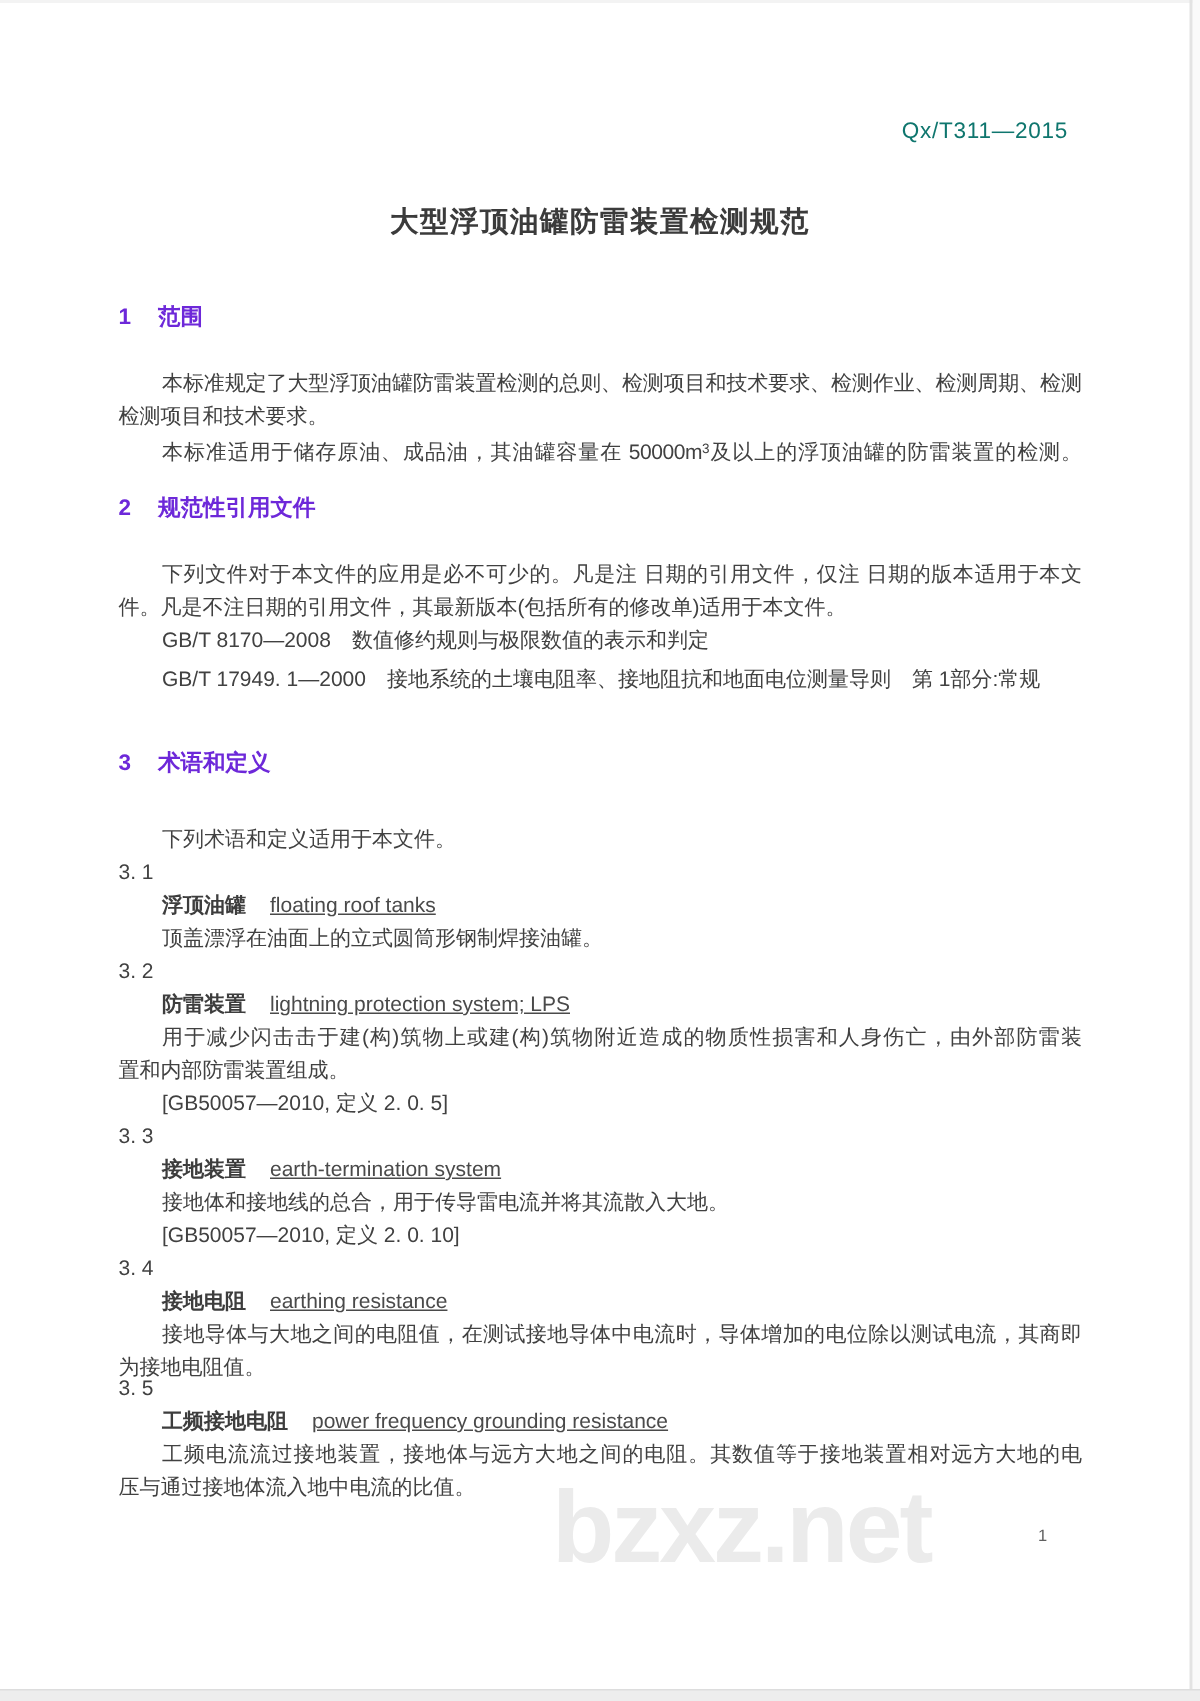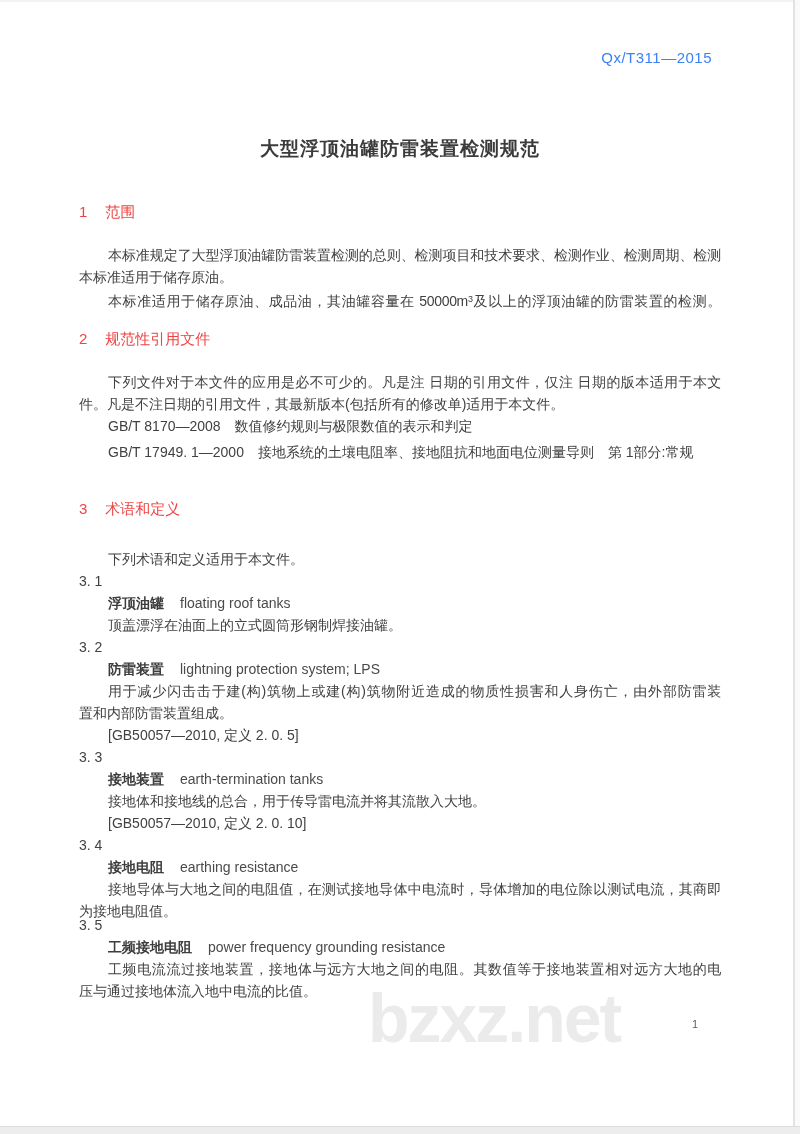--- a/index.html
+++ b/index.html
@@ -4,47 +4,47 @@
 <style>
   html,body { margin:0; padding:0; }
   body {
     width:800px; height:1134px; position:relative; overflow:hidden;
     background:#ffffff; color:#404040;
     font-family:"Liberation Sans","DejaVu Sans",sans-serif;
   }
   .abs { position:absolute; }
 
   .doc-code {
-    top:48px; right:88px; font-size:15px; line-height:20px;
-    color:#3b82f6; letter-spacing:0.5px;
+    top:78px; right:88px; font-size:15px; line-height:20px;
+    color:#0f766e; letter-spacing:0.5px;
   }
   .doc-title {
     top:134px; left:79px; width:642px; text-align:center;
     font-size:19px; line-height:30px; font-weight:bold;
     color:#3b3b3b; letter-spacing:1px;
   }
 
   .sec { left:79px; width:642px; font-size:14px; line-height:22px; color:#414141; }
   #sec-scope { top:201px; }
   #sec-refs  { top:328px; }
   #sec-terms { top:498px; }
 
-  .sec-h { font-size:15px; font-weight:normal; color:#ef4444; line-height:22px; }
+  .sec-h { font-size:15px; font-weight:bold; color:#6d28d9; line-height:22px; }
   .sec-h .num { display:inline-block; margin-right:18px; }
 
   .line { white-space:nowrap; width:642px; box-sizing:border-box; }
   .ind  { padding-left:29px; }
   .j    { white-space:normal; text-align:justify; text-align-last:justify; letter-spacing:-0.3px; }
   .mt   { margin-top:21px; }
   .mt2  { margin-top:28px; }
   .mt3  { margin-top:4px; }
   .pull { margin-top:-8px; }
 
   .term-zh { font-weight:bold; color:#3d3d3d; }
-  .term-en { font-weight:normal; color:#4a4a4a; margin-left:16px; }
+  .term-en { font-weight:normal; color:#4a4a4a; margin-left:16px;text-decoration:underline; }
   .sup { font-size:9px; vertical-align:4px; }
 
   .watermark {
     left:368px; top:976px; font-size:68px; line-height:84px; font-weight:bold;
     color:#ebebeb; letter-spacing:-2px; z-index:1;
   }
   .page-num { left:692px; top:1018px; font-size:11px; color:#5f5f5f; z-index:3; }
 
   .edge-top        { left:0; top:0; width:800px; height:2px; background:#f3f3f3; }
   .edge-right-line { left:793px; top:0; width:2px; height:1134px; background:#e3e3e3; }
@@ -58,21 +58,21 @@
 
 <div class="abs doc-code">Qx/T311—2015</div>
 
 <div class="abs doc-title">大型浮顶油罐防雷装置检测规范</div>
 
 <div class="abs sec" id="sec-scope">
   <div class="sec-h">
     <span class="num">1</span><span>范围</span>
   </div>
   <div class="line ind j mt">本标准规定了大型浮顶油罐防雷装置检测的总则、检测项目和技术要求、检测作业、检测周期、检测</div>
-  <div class="line">本标准适用于储存原油。</div>
+  <div class="line">检测项目和技术要求。</div>
   <div class="line ind j"><span>本标准适用于储存原油、成品油，其油罐容量在 50000m</span><span class="sup">3</span><span>及以上的浮顶油罐的防雷装置的检测。</span></div>
 </div>
 
 <div class="abs sec" id="sec-refs">
   <div class="sec-h">
     <span class="num">2</span><span>规范性引用文件</span>
   </div>
   <div class="line ind j mt">下列文件对于本文件的应用是必不可少的。凡是注 日期的引用文件，仅注 日期的版本适用于本文</div>
   <div class="line">件。凡是不注日期的引用文件，其最新版本(包括所有的修改单)适用于本文件。</div>
   <div class="line ind">GB/T 8170—2008　数值修约规则与极限数值的表示和判定</div>
@@ -94,21 +94,21 @@
   <div>
     <div class="line">3. 2</div>
     <div class="line ind"><span class="term-zh">防雷装置</span><span class="term-en">lightning protection system; LPS</span></div>
     <div class="line ind j">用于减少闪击击于建(构)筑物上或建(构)筑物附近造成的物质性损害和人身伤亡，由外部防雷装</div>
     <div class="line">置和内部防雷装置组成。</div>
     <div class="line ind">[GB50057—2010, 定义 2. 0. 5]</div>
   </div>
 
   <div>
     <div class="line">3. 3</div>
-    <div class="line ind"><span class="term-zh">接地装置</span><span class="term-en">earth-termination tanks</span></div>
+    <div class="line ind"><span class="term-zh">接地装置</span><span class="term-en">earth-termination system</span></div>
     <div class="line ind">接地体和接地线的总合，用于传导雷电流并将其流散入大地。</div>
     <div class="line ind">[GB50057—2010, 定义 2. 0. 10]</div>
   </div>
 
   <div>
     <div class="line">3. 4</div>
     <div class="line ind"><span class="term-zh">接地电阻</span><span class="term-en">earthing resistance</span></div>
     <div class="line ind j">接地导体与大地之间的电阻值，在测试接地导体中电流时，导体增加的电位除以测试电流，其商即</div>
     <div class="line">为接地电阻值。</div>
   </div>

